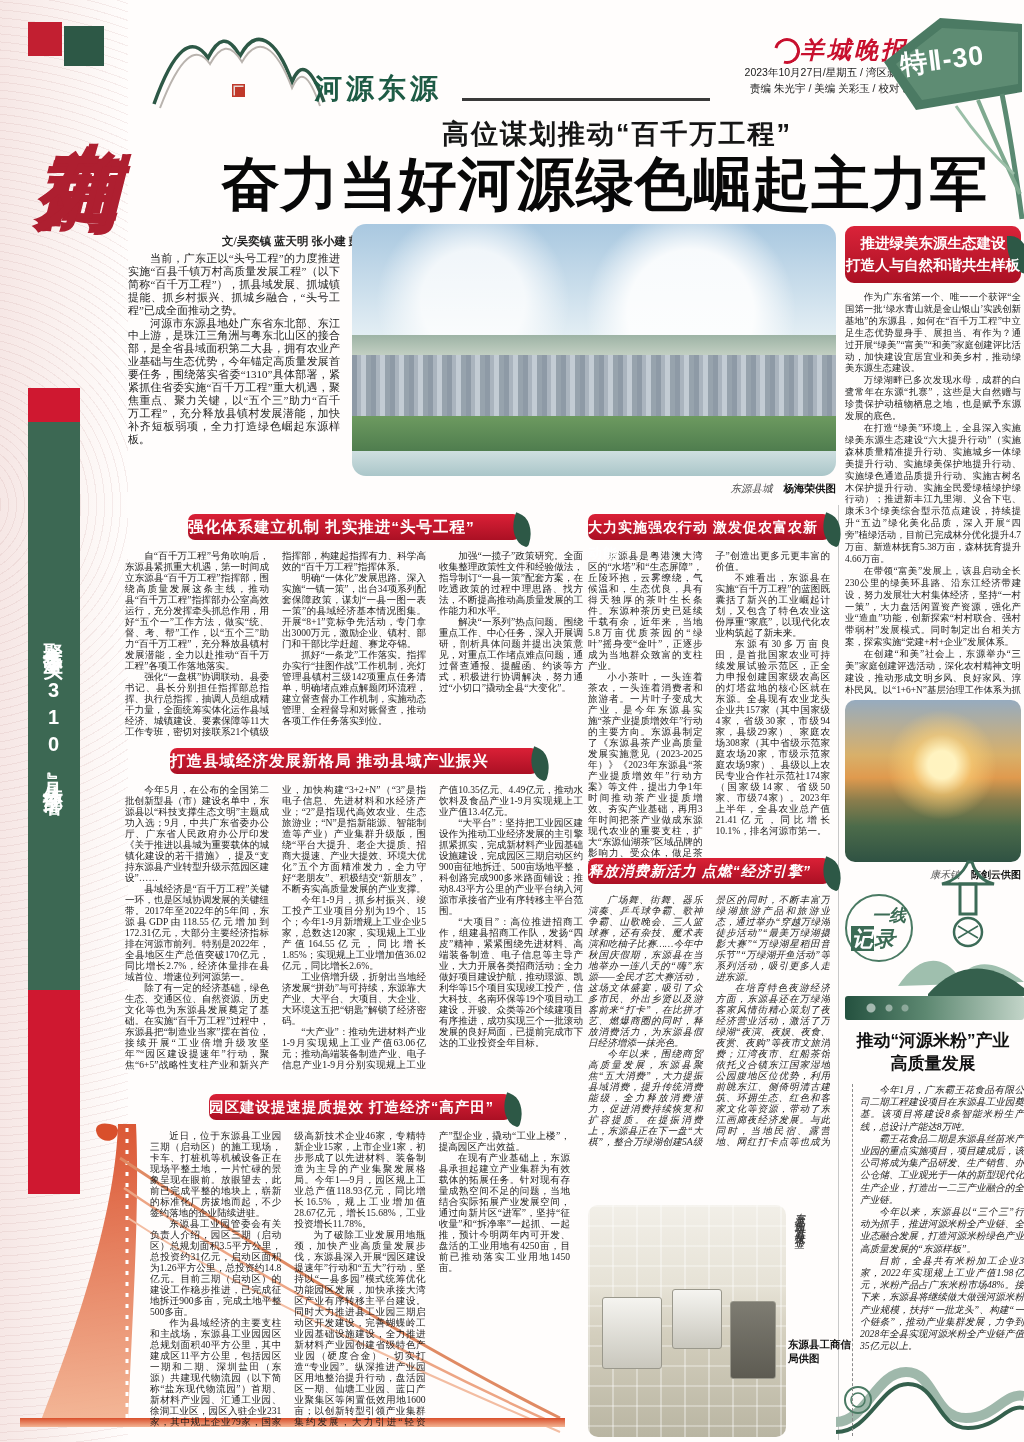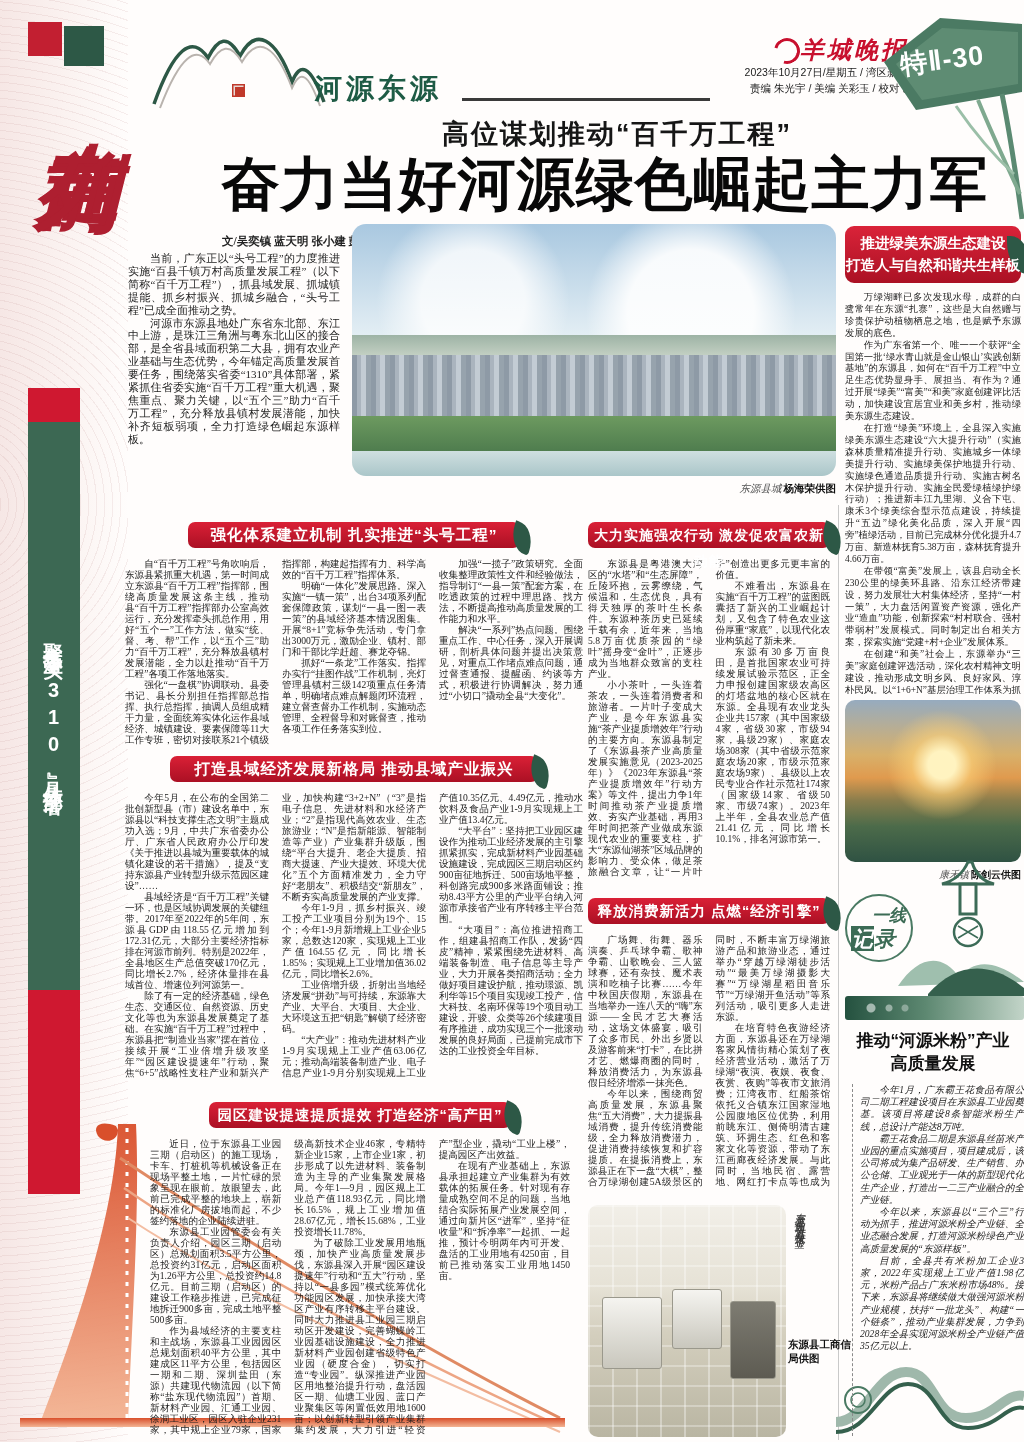--- a/index.html
+++ b/index.html
@@ -54,36 +54,36 @@
   .main-photo .sky{height:44%;background:
         radial-gradient(circle at 70% 80%,rgba(255,255,255,.9) 0 18%,transparent 30%),
         radial-gradient(circle at 25% 70%,rgba(255,255,255,.8) 0 14%,transparent 26%),
         linear-gradient(180deg,#a9c8e0,#e3eef4);}
   .main-photo .ridge{height:8%;background:linear-gradient(180deg,#9db3a5,#c2cfc2);}
   .main-photo .city{height:24%;background:
         repeating-linear-gradient(90deg,#8e9aa6 0 5px,#aab4be 5px 9px,#c3ccd4 9px 14px,#97a3ad 14px 19px);}
   .main-photo .green{height:14%;background:linear-gradient(180deg,#6d9a60,#4f7d4e);}
   .main-photo .river{height:10%;background:linear-gradient(180deg,#cfdfe0,#aac6c9);}
   .main-caption{left:352px;top:482px;width:484px;text-align:right;font-size:10.5px;color:#111;}
-  .cap-kai{font-style:italic;color:#555;margin-right:2px;}
+  .cap-kai{font-style:italic;color:#555;margin-right:11px;}
   .cap-bold{font-weight:bold;font-family:"Liberation Sans",sans-serif;}
   
   .divider-v{left:838px;top:505px;width:1px;height:935px;background:#c9c9c9;}
   .sec{position:absolute;z-index:2;}
-  .sec-title{position:relative;margin:8px auto;background:linear-gradient(180deg,#da2036,#ab1024);
-        color:#fff;font-family:"Liberation Sans",sans-serif;font-weight:bold;text-align:center;
+  .sec-title{position:relative;margin:0 auto;background:linear-gradient(180deg,#da2036,#ab1024);
+        color:#fff;font-family:"Liberation Sans",sans-serif;font-weight:bold;text-align:left;
         border-radius:7px;height:26px;line-height:26px;font-size:15.5px;letter-spacing:1px;z-index:1;}
   .sec-title::after{content:"";position:absolute;right:-13px;top:1px;width:22px;height:30px;
         background:#2d5846;border-radius:0 90% 12% 90%;transform:rotate(18deg);z-index:-1;}
   .cols{margin-top:10px;text-align:justify;font-size:9.6px;line-height:11px;
         column-gap:13px;column-fill:auto;overflow:hidden;}
   .secA{left:125px;top:514px;width:458px;} .secA .sec-title{width:332px;} .secA .cols{height:188px;column-count:3;}
   .secB{left:588px;top:514px;width:242px;} .secB .sec-title{width:242px;font-size:14px;} .secB .cols{height:332px;column-count:2;}
   .secC{left:125px;top:748px;width:458px;} .secC .sec-title{width:368px;} .secC .cols{height:296px;column-count:3;}
-  .secD{left:588px;top:890px;width:242px;} .secD .sec-title{width:242px;font-size:14.5px;} .secD .cols{height:256px;column-count:2;}
+  .secD{left:588px;top:858px;width:242px;font-style:italic;} .secD .sec-title{width:242px;font-size:14.5px;} .secD .cols{height:256px;column-count:2;}
   .secE{left:150px;top:1094px;width:420px;} .secE .sec-title{width:302px;font-size:14.5px;} .secE .cols{height:300px;column-count:3;}
   
   .factory{left:588px;top:1205px;width:198px;height:232px;border-radius:10px;overflow:hidden;
         background:
         repeating-linear-gradient(90deg,rgba(255,255,255,.35) 0 2px,transparent 2px 24px),
         repeating-linear-gradient(180deg,rgba(255,255,255,.3) 0 2px,transparent 2px 20px),
         linear-gradient(180deg,#f2efe8 0%,#e6e2d6 35%,#d4cfbe 55%,#b9b5a2 100%);z-index:2;}
   .machine{position:absolute;background:linear-gradient(180deg,#f5f4f0,#c9c7bd);border:1px solid #9a988c;border-radius:3px;}
   .m1{left:14px;top:92px;width:58px;height:70px;}
   .m2{left:84px;top:84px;width:48px;height:58px;}
@@ -252,22 +252,22 @@
     <div class="machine m3"></div>
   </div>
   <div class="abs factory-cap">东源县工业园引进高新技术企业</div>
   <div class="abs factory-credit">东源县工商信局供图</div>
 
   <div class="abs rc-title">
     <span style="display:block">推进绿美东源生态建设</span>
     <span style="display:block">打造人与自然和谐共生样板</span>
   </div>
   <div class="abs rc-text">
+      <p>作为广东省第一个、唯一一个获评“全国第一批‘绿水青山就是金山银山’实践创新基地”的东源县，如何在“百千万工程”中立足生态优势显身手、展担当、有作为？通过开展“绿美”“富美”“和美”家庭创建评比活动，加快建设宜居宜业和美乡村，推动绿美东源生态建设。</p>
       <p>万绿湖畔已多次发现水母，成群的白鹭常年在东源“扎寨”，这些是大自然赠与珍贵保护动植物栖息之地，也是赋予东源发展的底色。</p>
-      <p>作为广东省第一个、唯一一个获评“全国第一批‘绿水青山就是金山银山’实践创新基地”的东源县，如何在“百千万工程”中立足生态优势显身手、展担当、有作为？通过开展“绿美”“富美”“和美”家庭创建评比活动，加快建设宜居宜业和美乡村，推动绿美东源生态建设。</p>
       <p>在打造“绿美”环境上，全县深入实施绿美东源生态建设“六大提升行动”（实施森林质量精准提升行动、实施城乡一体绿美提升行动、实施绿美保护地提升行动、实施绿色通道品质提升行动、实施古树名木保护提升行动、实施全民爱绿植绿护绿行动）；推进新丰江九里湖、义合下屯、康禾3个绿美综合型示范点建设，持续提升“五边”绿化美化品质，深入开展“四旁”植绿活动，目前已完成林分优化提升4.7万亩、新造林抚育5.38万亩，森林抚育提升4.66万亩。</p>
       <p>在带领“富美”发展上，该县启动全长230公里的绿美环县路、沿东江经济带建设，努力发展壮大村集体经济，坚持“一村一策”，大力盘活闲置资产资源，强化产业“造血”功能，创新探索“村村联合、强村带弱村”发展模式。同时制定出台相关方案，探索实施“党建+村+企业”发展体系。</p>
       <p>在创建“和美”社会上，东源举办“三美”家庭创建评选活动，深化农村精神文明建设，推动形成文明乡风、良好家风、淳朴民风。以“1+6+N”基层治理工作体系为抓手，着力推进乡村积分制、清单制管理，完善社会矛盾纠纷多元预防调处化解综合机制等。</p>
     </div>
   <div class="abs rc-photo"></div>
   <div class="abs rc-photo-cap">
     <span class="cap-kai">康禾镇</span><span class="cap-bold">陈剑云供图</span>
   </div>
 
   <svg class="abs pagoda" width="126" height="140" viewBox="0 0 126 140">

